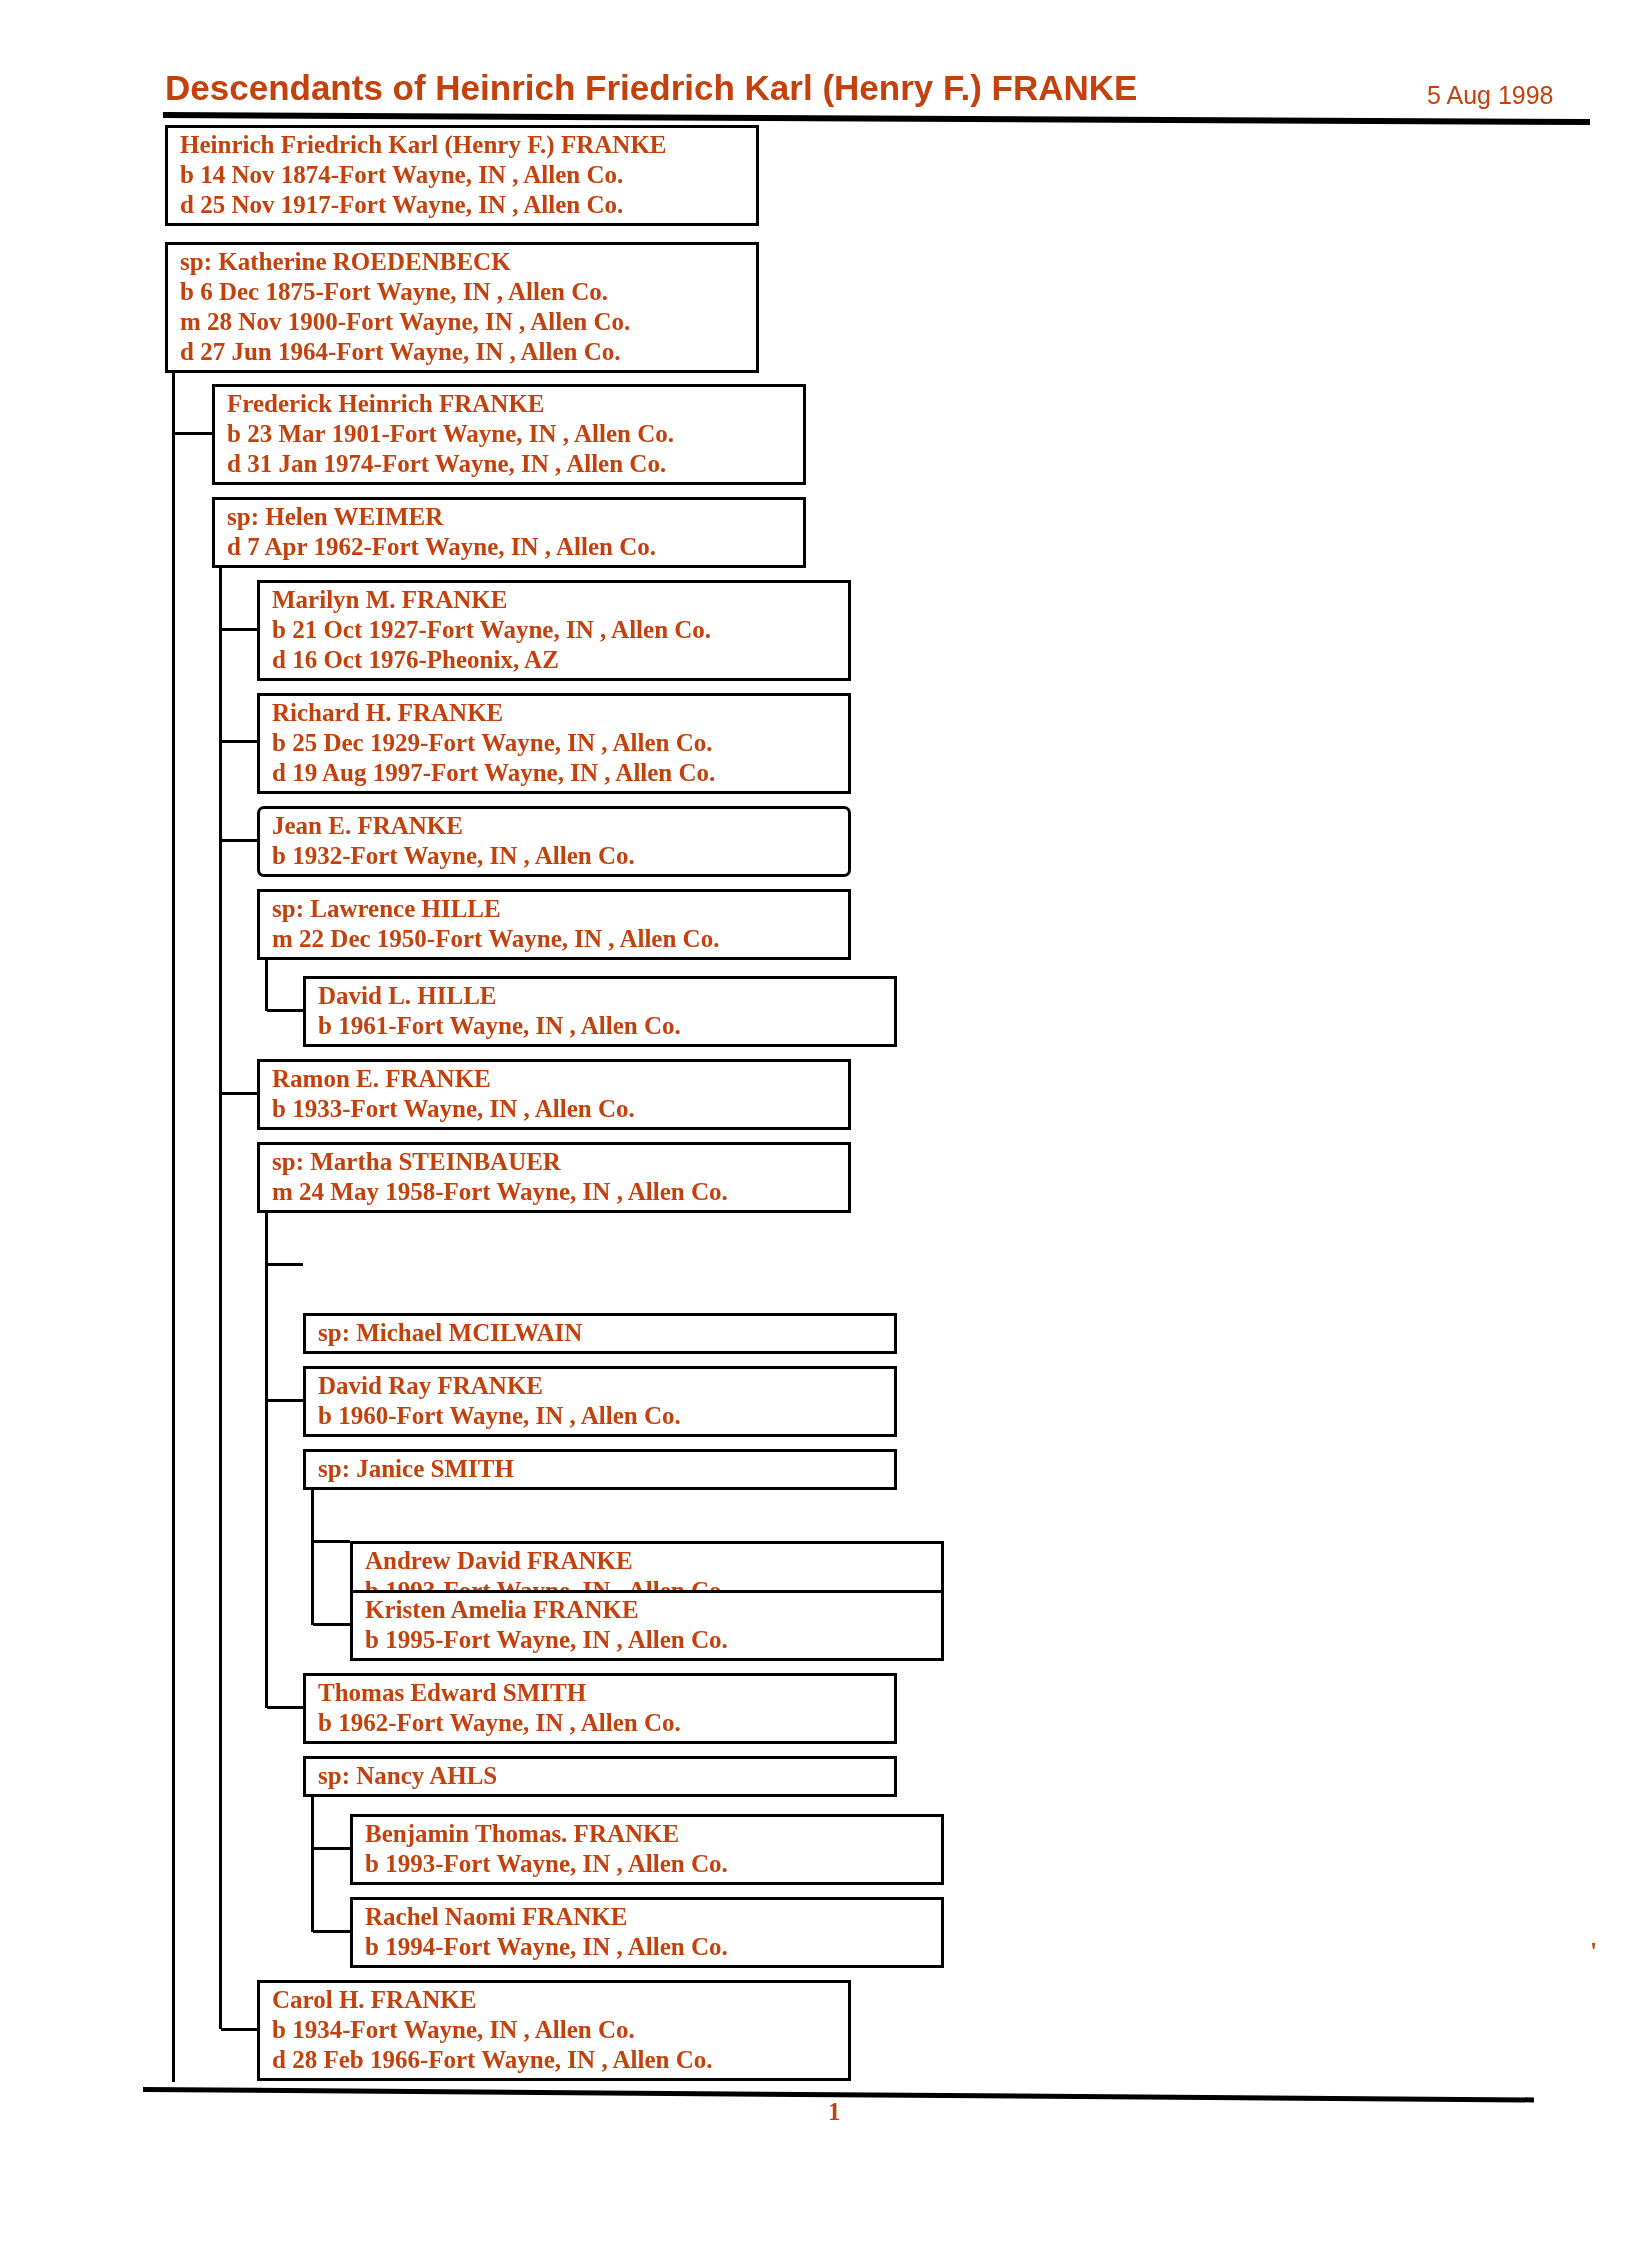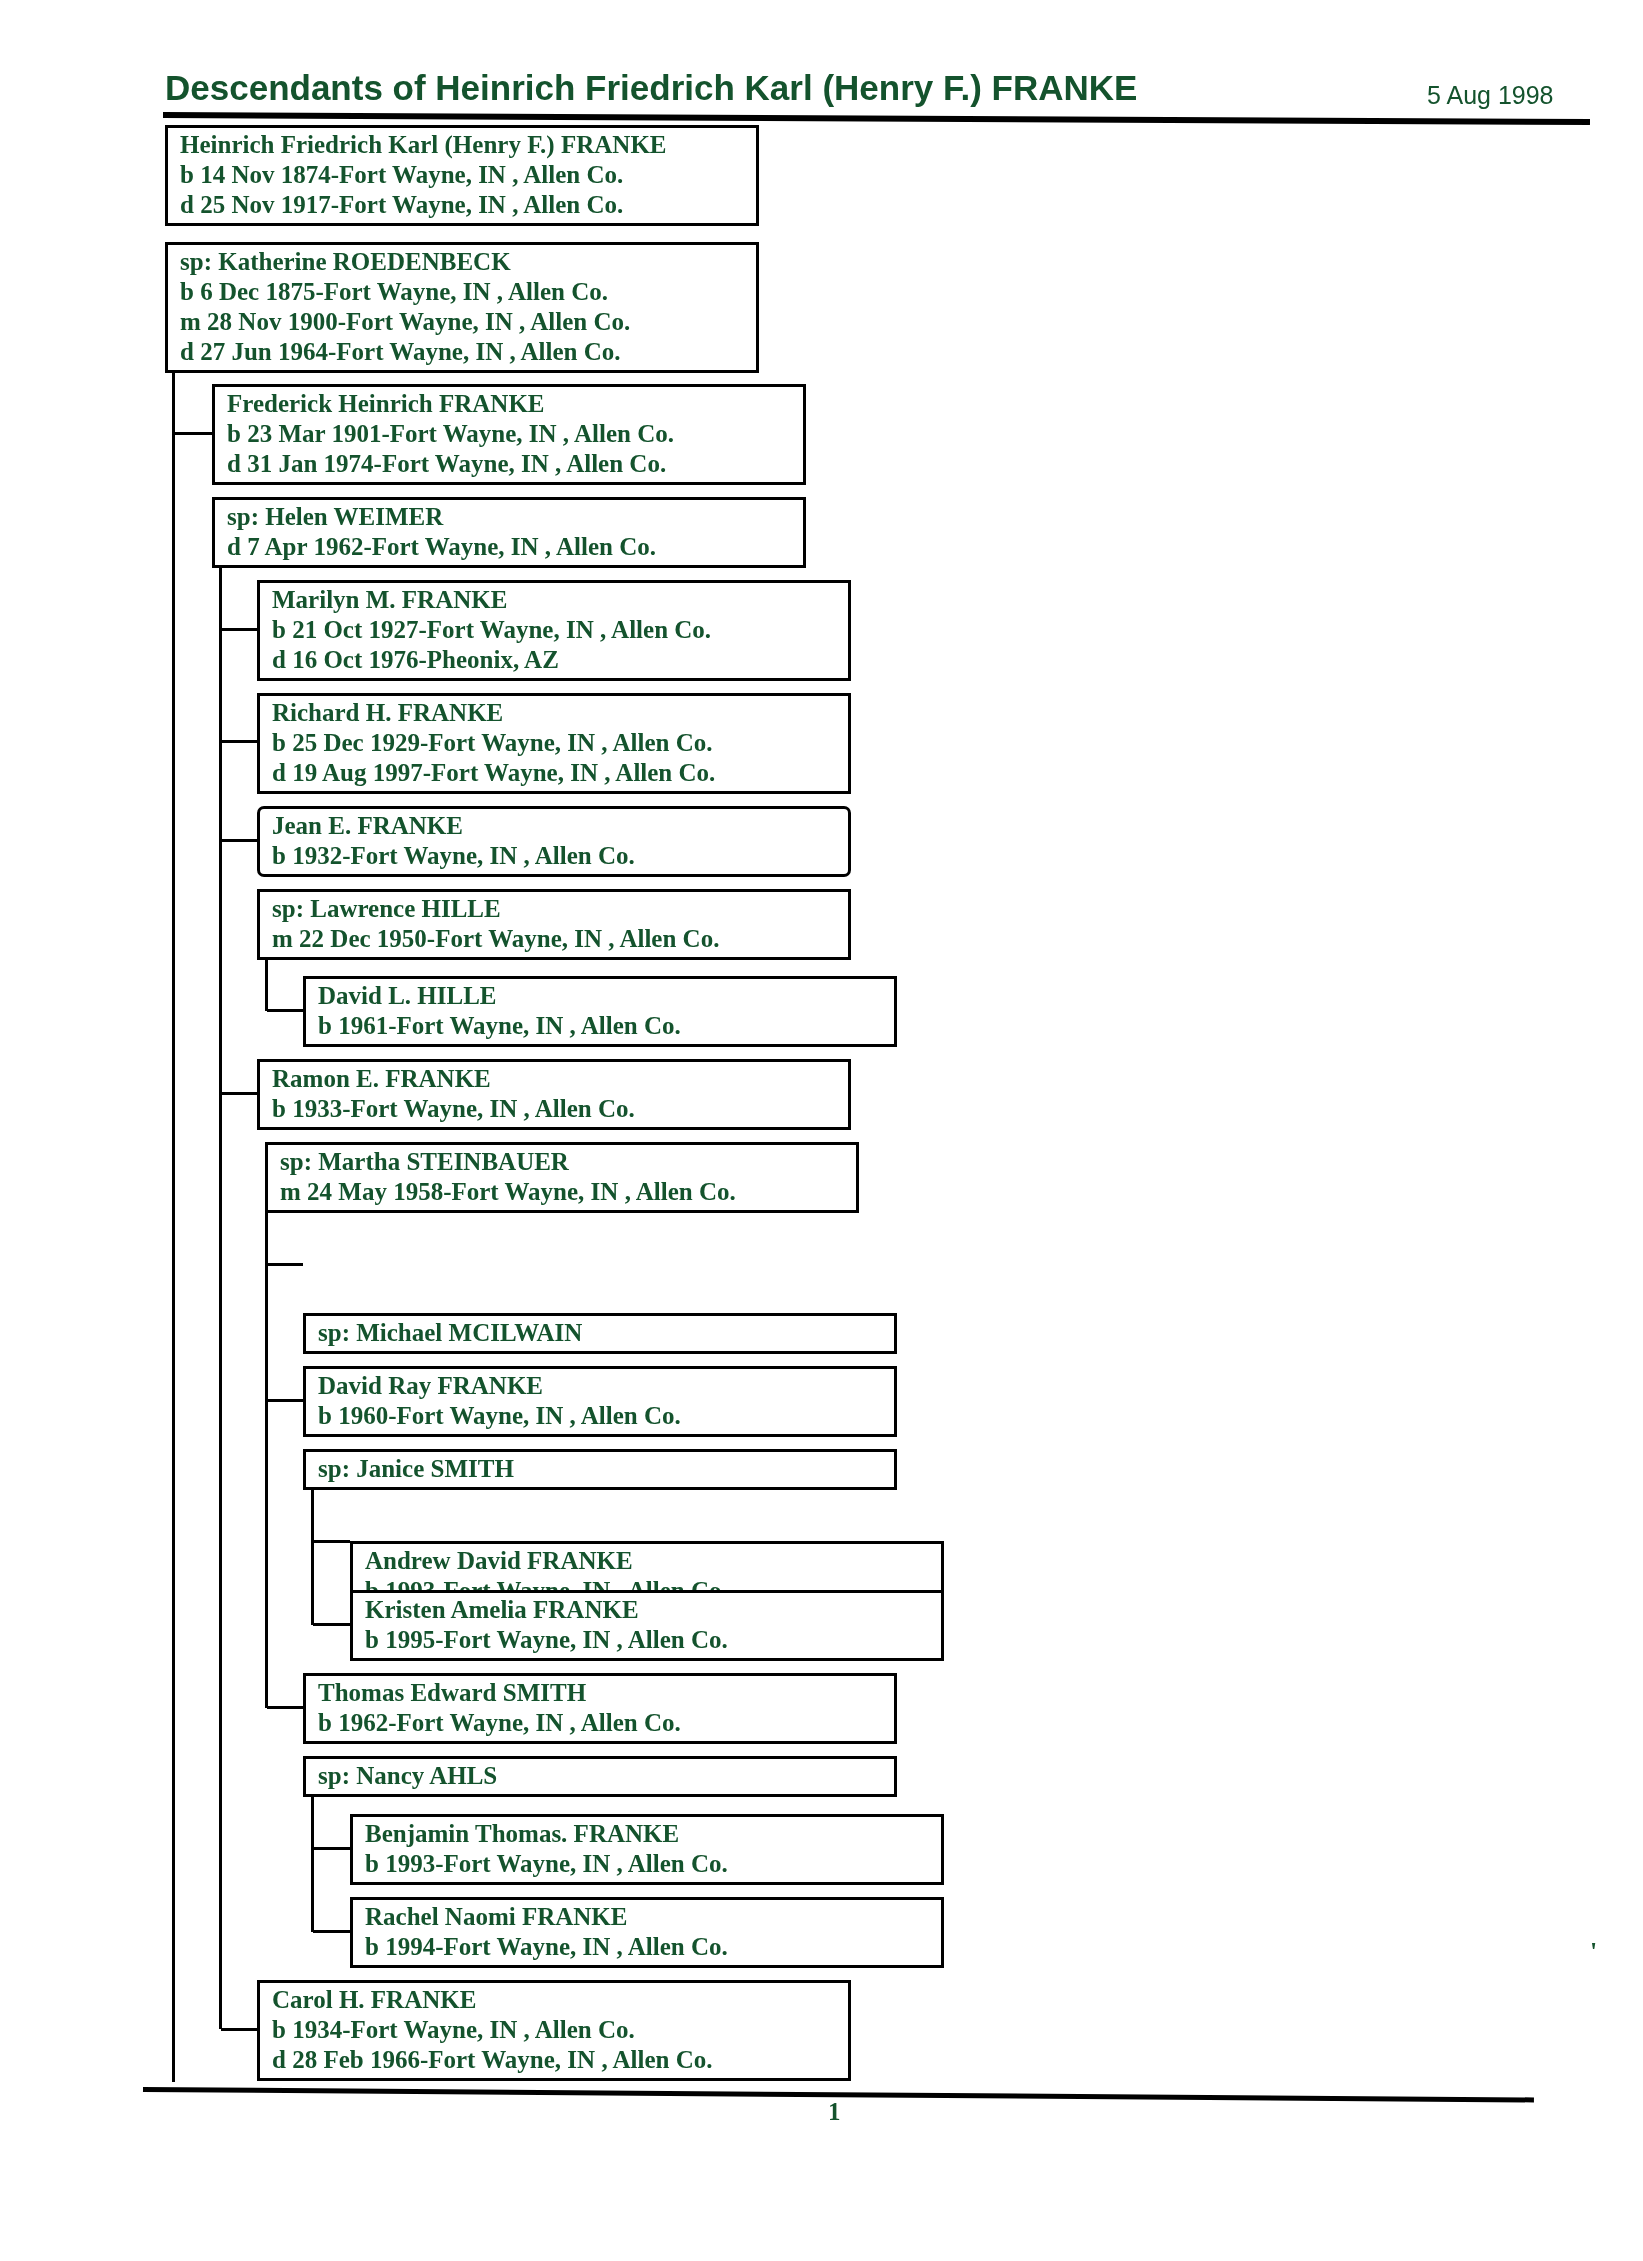--- a/index.html
+++ b/index.html
@@ -1,18 +1,18 @@
 <!DOCTYPE html>
 <html style="font-size:13px"><head>
 <meta charset="utf-8">
 <style>
   html,body { margin:0; padding:0; background:#ffffff; }
   .page {
     position:relative; width:1643px; height:2261px; background:#ffffff;
-    font-family:"Liberation Serif", serif; color:#14532d; overflow:hidden;
+    font-family:"Liberation Serif", serif; color:#c2410c; overflow:hidden;
   }
   
   .doc-title {
     position:absolute; left:165px; top:68px; margin:0;
     font-family:"Liberation Sans", sans-serif;
     font-size:35px; font-weight:700; letter-spacing:0px; white-space:nowrap;
   }
   .doc-date {
     position:absolute; left:1427px; top:81px;
     font-family:"Liberation Sans", sans-serif;
@@ -128,21 +128,21 @@
   <div class="pbox" style="left:303px; top:976px;">
     <div class="bl">David L. HILLE</div>
     <div class="bl">b 1961-Fort Wayne, IN , Allen Co.</div>
   </div>
 
   <div class="pbox" style="left:257px; top:1059px;">
     <div class="bl">Ramon E. FRANKE</div>
     <div class="bl">b 1933-Fort Wayne, IN , Allen Co.</div>
   </div>
 
-  <div class="pbox" style="left:257px; top:1142px;margin-left:8px;">
+  <div class="pbox" style="left:257px; top:1142px;">
     <div class="bl">sp: Martha STEINBAUER</div>
     <div class="bl">m 24 May 1958-Fort Wayne, IN , Allen Co.</div>
   </div>
 
 
   <div class="pbox" style="left:303px; top:1313px;">
     <div class="bl">sp: Michael MCILWAIN</div>
   </div>
 
   <div class="pbox" style="left:303px; top:1366px;">

